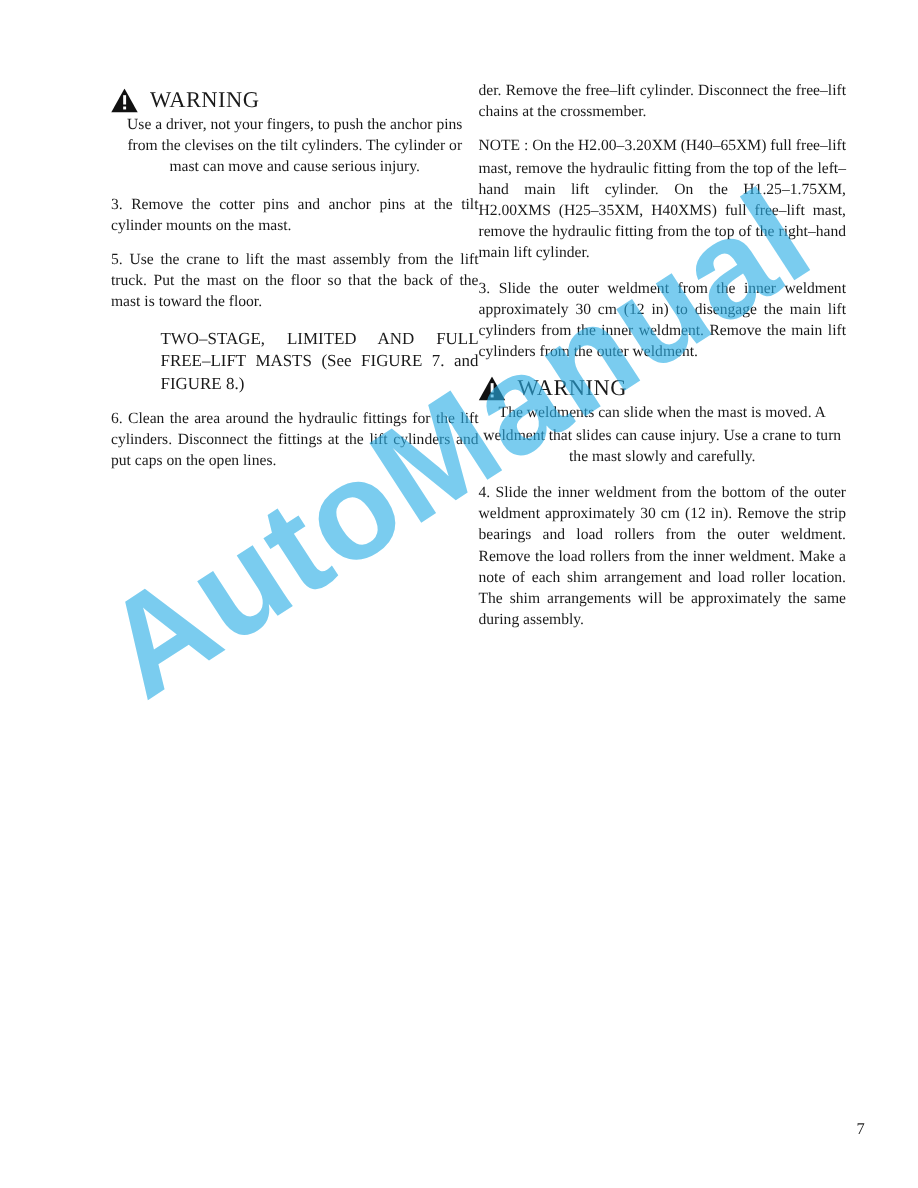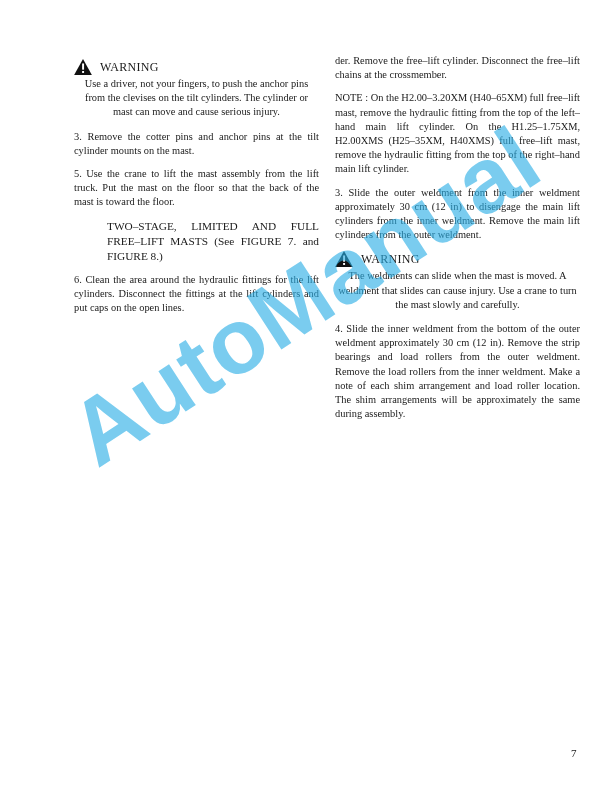--- a/index.html
+++ b/index.html
@@ -1,22 +1,22 @@
 <!DOCTYPE html>
 <html><head>
 <meta charset="utf-8">
 <style>
   html, body { margin:0; padding:0; }
   body { width:612px; height:792px; background:#ffffff; position:relative; overflow:hidden;
          font-family:"Liberation Serif", "DejaVu Serif", serif; color:#1a1a1a; }
   .col { position:absolute; top:56px; width:245px; font-size:10.4px; line-height:14.2px; }
   .col.left { left:74px; }
-  .col.right { left:335px; top:54px; }
+  .col.right { left:319px; top:54px; }
   p { margin:0 0 9px 0; text-align:justify; }
-  .warn-head { display:flex; align-items:flex-start; gap:8px; font-size:12px; line-height:16px; margin:3px 0 2px 0; letter-spacing:0.3px; }
+  .warn-head { display:flex; align-items:flex-start; gap:8px; font-size:15px; line-height:16px; margin:3px 0 2px 0; letter-spacing:0.3px; }
   .warn-head svg { width:18px; height:16px; display:block; }
   .warn-body { text-align:center; margin-bottom:10px; }
   .subhead { font-size:12.2px; margin:6px 0 8px 0; }
   .caps { font-size:11.3px; line-height:15px; text-align:justify; text-align-last:left;margin-left:33px; }
   .page-num { position:absolute; left:571px; top:747px; font-size:11px; }
   .watermark { position:absolute; left:40px; top:250px; width:560px; height:320px; pointer-events:none; }
   .watermark span { position:absolute; left:40px; top:140px; font-family:"Liberation Sans", sans-serif; font-weight:bold;
        font-size:92px; color:#29aee6; opacity:0.62; transform:rotate(-33deg); transform-origin:left center; white-space:nowrap; letter-spacing:1px; }
 </style>
 </head>

